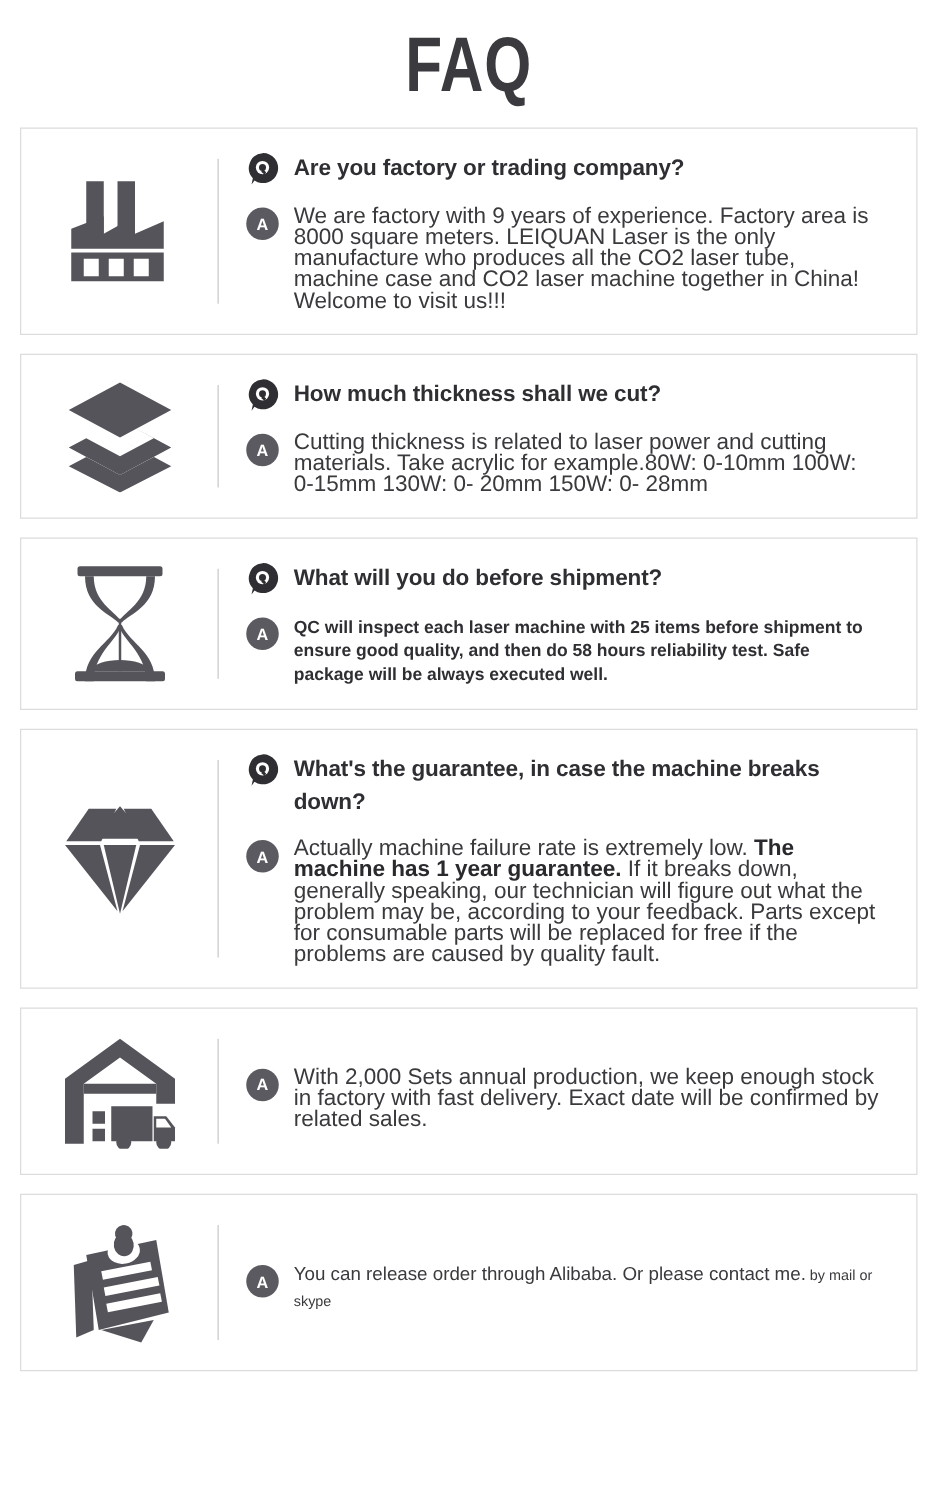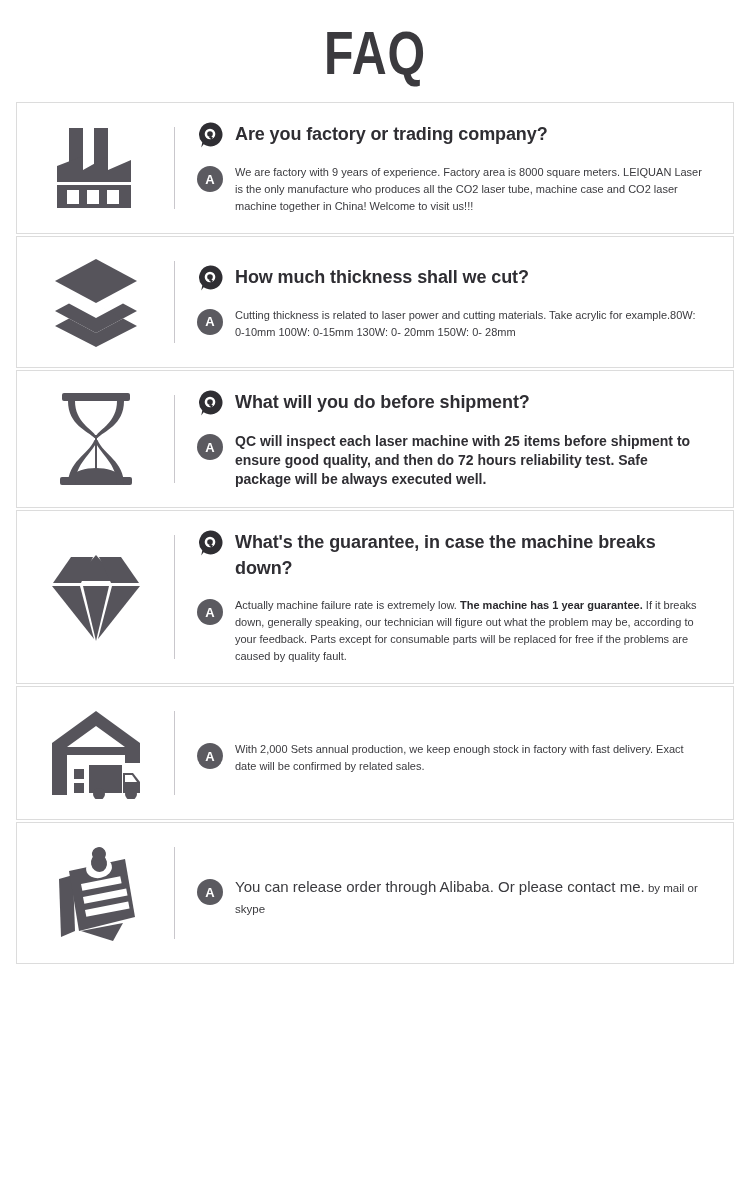--- a/index.html
+++ b/index.html
@@ -35,21 +35,21 @@
   }
 
   
   .cards {
     padding: 0 16px;
   }
 
   .faq-card {
     border: 1px solid #dcdcdc;
     background: #ffffff;
-    margin-bottom: 2px;
+    margin-bottom: 15px;
     display: flex;
     align-items: stretch;
     padding: 14px 12px 14px 0;
   }
 
   .card-icon-cell {
     width: 157px;
     min-width: 157px;
     display: flex;
     align-items: center;
@@ -114,21 +114,21 @@
     font-size: 13px;
     font-weight: bold;
     display: flex;
     align-items: center;
     justify-content: center;
     line-height: 1;
     margin-top: 2px;
   }
 
   .a-text {
-    font-size: 11px;
+    font-size: 18px;
     line-height: 17px;
     color: #3a3a3e;
     max-width: 468px;
   }
 
   .a-text.bold {
     font-weight: bold;
     font-size: 14px;
     line-height: 19px;
     color: #2f2e33;
@@ -237,21 +237,21 @@
               <path d="M13 0.5 A12 12 0 1 1 6.6 22.3 L4.2 25.6 L5.3 20.6 A12 12 0 0 1 13 0.5 Z" fill="#2f2e33"></path>
               <circle cx="13" cy="12" r="5.3" fill="#ffffff"></circle>
               <circle cx="13" cy="12" r="2.8" fill="#2f2e33"></circle>
               <rect x="13.4" y="13.6" width="3.4" height="2.3" transform="rotate(40 13.4 13.6)" fill="#2f2e33"></rect>
             </svg>
           </span>
           <span class="q-text">What will you do before shipment?</span>
         </div>
         <div class="a-row">
           <span class="a-badge">A</span>
-          <span class="a-text bold">QC will inspect each laser machine with 25 items before shipment to ensure good quality, and then do 72 hours reliability test. Safe package will be always executed well.</span>
+          <span class="a-text bold">QC will inspect each laser machine with 25 items before shipment to ensure good quality, and then do 58 hours reliability test. Safe package will be always executed well.</span>
         </div>
       </div>
     </div>
 
     <div class="faq-card">
       <div class="card-icon-cell">
         <svg width="94" height="92" viewBox="0 0 94 92" aria-hidden="true">
           <g fill="#56545b">
             <path d="M22 6 L44 6 L32 32 L4 32 Z"></path>
             <path d="M47 4 L70 30 L24 30 Z"></path>

